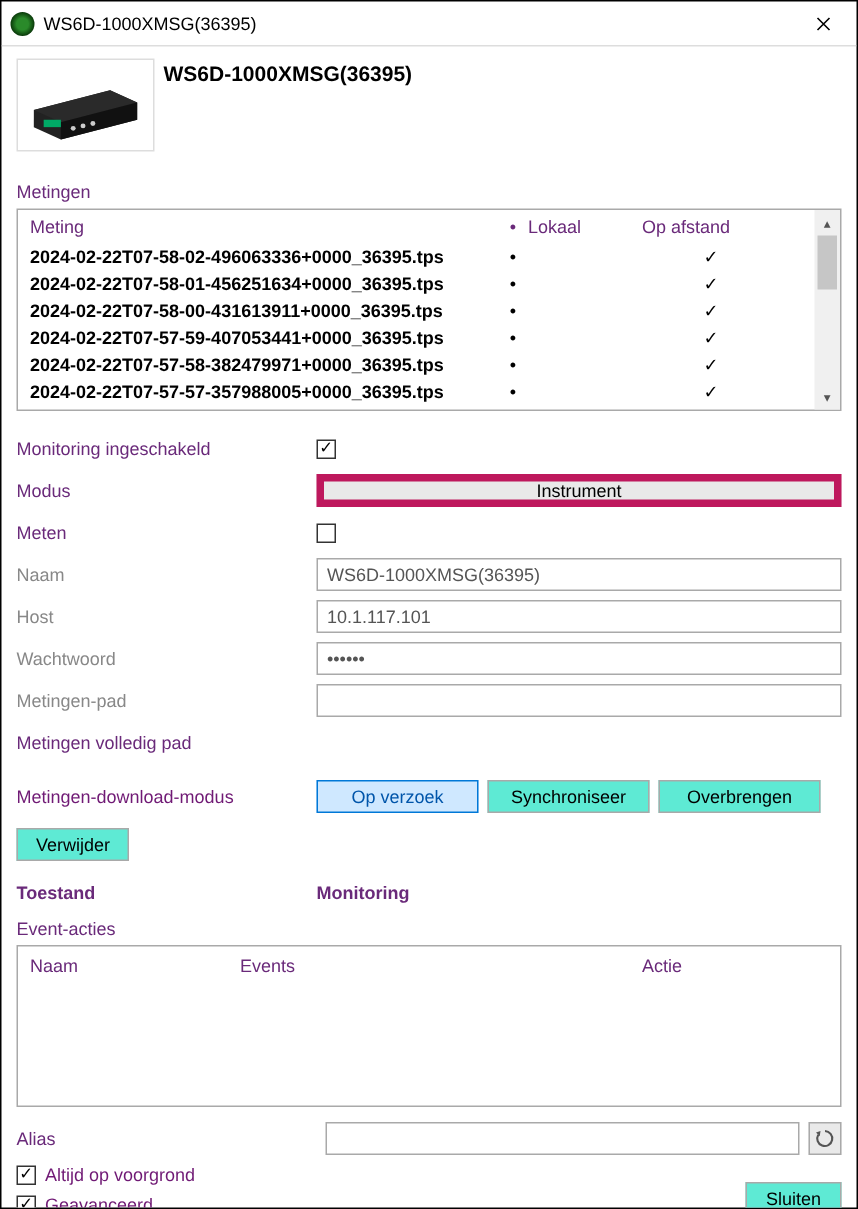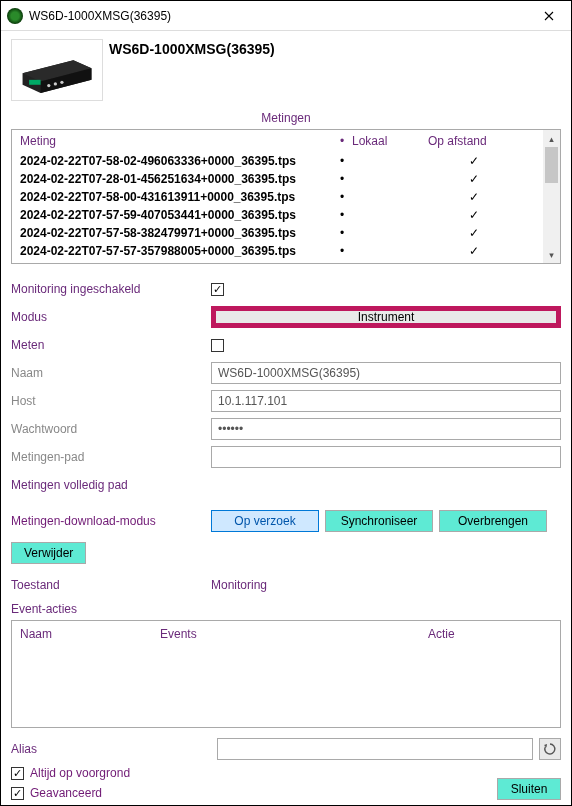--- a/index.html
+++ b/index.html
@@ -42,21 +42,21 @@
   .device-img {
     width: 92px; height: 62px;
     border: 1px solid #ddd;
     background: #fff;
     display: flex; align-items: center; justify-content: center;
     padding: 4px;
   }
   .device-svg { width: 100%; height: 100%; }
   .device-title { font-size: 14px; font-weight: bold; color: #000; margin-top: 2px; }
 
-  .section-label { color: #6a2a7a; margin: 10px 0 4px 0; text-align: center; }
+  .section-label { color: #6a2a7a; margin: 20px 0 4px 0; }
 
   .measurements-box {
     border: 1px solid #a9a9a9;
     height: 135px;
     position: relative;
     display: flex;
   }
   .measurements-table {
     flex: 1;
     overflow: hidden;
@@ -147,21 +147,21 @@
     padding: 0 10px;
     min-width: 108px;
   }
   .btn.sel {
     background: #cfe8ff;
     border-color: #0078d7;
     color: #0055aa;
   }
   .btn-sm { min-width: 72px; padding: 0 12px; }
 
-  .state-row { display: flex; margin: 6px 0 10px 0; }
+  .state-row { display: flex; margin: 6px 0 10px 0; font-weight: bold; }
   .state-label { width: 200px; color: #6a2a7a; }
   .state-val { color: #6a2a7a; }
 
   .events-label { color: #6a2a7a; margin-bottom: 4px; }
   .events-box {
     border: 1px solid #a9a9a9;
     height: 108px;
     padding: 6px 8px;
   }
   .events-head { display: flex; color: #6a2a7a; }
@@ -230,21 +230,21 @@
         <div class="m-col3">Op afstand</div>
       </div>
       <div id="m-rows">
           <div class="m-row">
             <div class="m-col1">2024-02-22T07-58-02-496063336+0000_36395.tps</div>
             <div class="m-col-dot">•</div>
             <div class="m-col2"></div>
             <div class="m-col3">✓</div>
           </div>
           <div class="m-row">
-            <div class="m-col1">2024-02-22T07-28-01-456251634+0000_36395.tps</div>
+            <div class="m-col1">2024-02-22T07-58-01-456251634+0000_36395.tps</div>
             <div class="m-col-dot">•</div>
             <div class="m-col2"></div>
             <div class="m-col3">✓</div>
           </div>
           <div class="m-row">
             <div class="m-col1">2024-02-22T07-58-00-431613911+0000_36395.tps</div>
             <div class="m-col-dot">•</div>
             <div class="m-col2"></div>
             <div class="m-col3">✓</div>
           </div>

